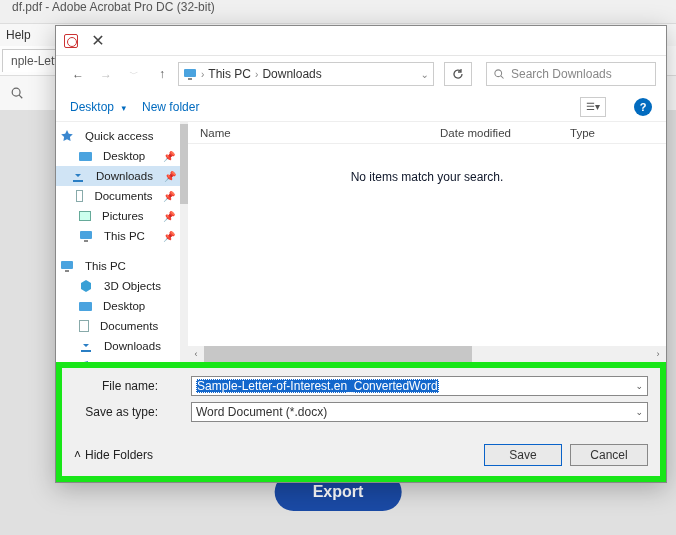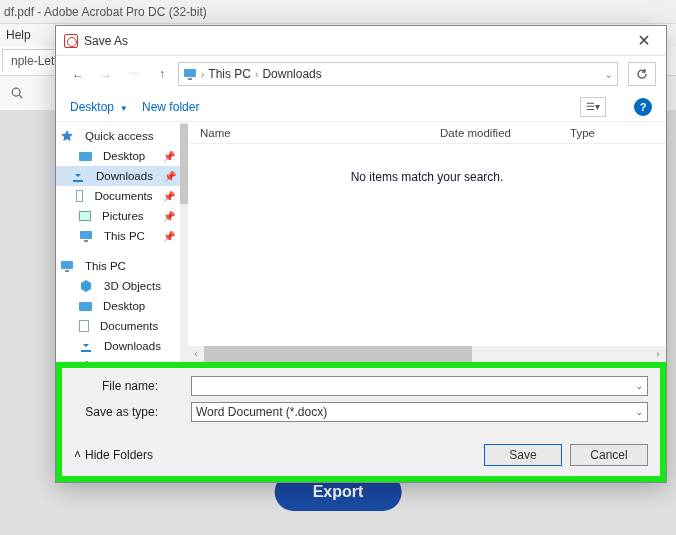--- a/index.html
+++ b/index.html
@@ -1,19 +1,19 @@
 <!DOCTYPE html>
 <html><head>
 <meta charset="utf-8">
 <style>
   * { box-sizing: border-box; margin: 0; padding: 0; font-family: "Segoe UI", Tahoma, sans-serif; }
   body { width: 676px; height: 535px; background: #e8e8e8; overflow: hidden; position: relative; font-size: 12px; color: #333; }
 
   
-  .acro-titlebar { background: #f0f0f0; height: 24px; display: flex; align-items: center; padding-left: 4px; color: #555; font-size: 12px; border-bottom: 1px solid #ddd; }
+  .acro-titlebar { background: #f0f0f0; height: 24px; display: flex; padding-left: 12px; color: #555; font-size: 12px; border-bottom: 1px solid #ddd; }
   .acro-menu { background: #f7f7f7; height: 22px; display: flex; align-items: center; padding-left: 6px; color: #333; font-size: 12px; }
   .acro-tabbar { background: #fdfdfd; height: 30px; display: flex; align-items: center; padding-left: 2px; border-bottom: 1px solid #ddd; }
   .acro-tab { background: #fff; border: 1px solid #ccc; border-bottom: none; padding: 4px 8px; font-size: 12px; color: #555; }
   .acro-toolbar { background: #f7f7f7; height: 34px; display: flex; align-items: center; padding-left: 10px; }
   .acro-toolbar svg { display:block; }
   .acro-body { background: #e0e0e0; position: absolute; top: 110px; left: 0; right: 0; bottom: 0; }
 
   .export-btn { position: absolute; left: 50%; transform: translateX(-50%); bottom: 24px; background: #1a4aa5; color: #fff; border-radius: 22px; padding: 10px 38px; font-size: 16px; font-weight: 600; cursor: pointer; }
 
   
@@ -109,21 +109,20 @@
 <div class="acro-body"></div>
 
 <div class="export-btn">
   <span>Export</span>
 </div>
 
 <div class="dialog">
 
   <div class="dlg-title">
     <div class="pdf-icon"></div>
-    <span>Save As</span>
     <div class="close-x">✕</div>
   </div>
 
   <div class="navrow">
     <div class="arrow">←</div>
     <div class="arrow disabled">→</div>
     <div class="arrow disabled" style="font-size:9px;">﹀</div>
     <div class="arrow">↑</div>
     <div class="breadcrumb">
       <span class="ico">
@@ -138,20 +137,27 @@
       <span>Downloads</span>
       <span style="flex:1"></span>
       <span class="bc-sep">⌄</span>
     </div>
     <div class="refresh">
       <svg width="14" height="14" viewBox="0 0 14 14">
           <path d="M11 7a4 4 0 1 1-1.2-2.8" stroke="#555" stroke-width="1.3" fill="none"></path>
           <path d="M10 2v3h-3" stroke="#555" stroke-width="1.3" fill="none"></path>
         </svg>
     </div>
+    <div class="searchbox">
+      <svg width="12" height="12" viewBox="0 0 16 16">
+          <circle cx="7" cy="7" r="4.5" stroke="#888" stroke-width="1.4" fill="none"></circle>
+          <line x1="10.5" y1="10.5" x2="14" y2="14" stroke="#888" stroke-width="1.4"></line>
+        </svg>
+      <span>Search Downloads</span>
+    </div>
   </div>
 
   <div class="toolbar2">
     <span class="org">Desktop</span>
     <span>New folder</span>
     <span class="spacer"></span>
     <div class="viewbtn">☰▾</div>
     <div class="helpbtn">?</div>
   </div>
 
@@ -272,20 +278,21 @@
           </div>
         <div class="arrow-sb">›</div>
       </div>
     </div>
   </div>
 
   <div class="bottompanel">
     <div class="formrow">
       <label>File name:</label>
       <div class="combo sel">
+        <span class="seltext">Sample-Letter-of-Interest.en_ConvertedWord</span>
         <span class="caret">⌄</span>
       </div>
     </div>
     <div class="formrow">
       <label>Save as type:</label>
       <div class="combo">
         <span>Word Document (*.docx)</span>
         <span class="caret">⌄</span>
       </div>
     </div>

